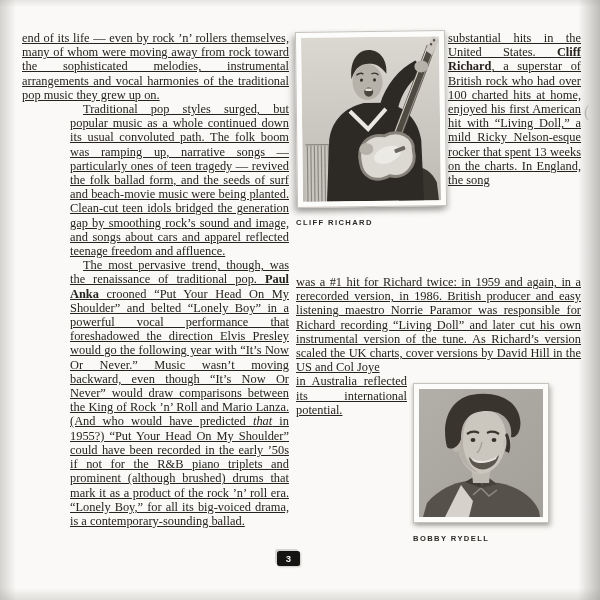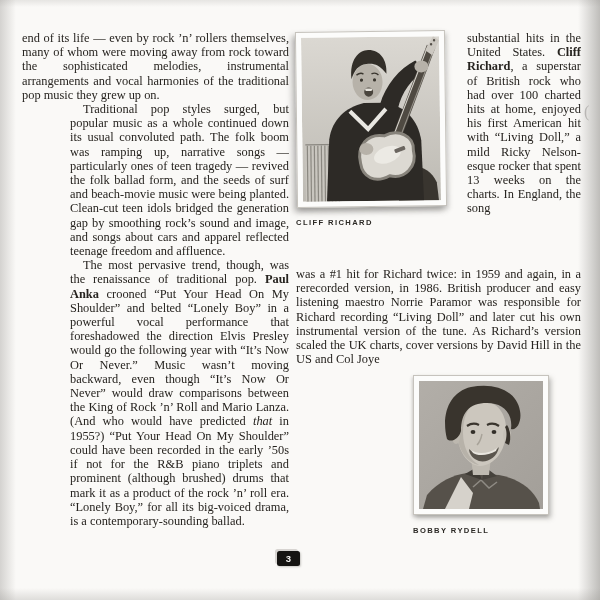--- a/index.html
+++ b/index.html
@@ -28,29 +28,29 @@
 
   
   .col-left {
     position:absolute; left:22px; top:31px; width:267px;
     font-size:12.4px; line-height:14.2px; text-align:justify;
   }
   .col-right {
     position:absolute; left:296px; top:31px; width:285px;
     font-size:12.4px; line-height:14.2px; text-align:justify;
   }
-  p { margin:0; }
+  p { margin:0;text-decoration:underline; }
   p.indent { text-indent:13px;margin-left:48px; }
   .b { font-weight:bold; }
   .i { font-style:italic; }
 
   .row-a { display:flex; align-items:flex-start; min-height:227px; }
   .row-c { display:flex; align-items:flex-start; }
-  .beside-cliff { flex:1 1 auto; margin-left:21px; }
-  .full-width { margin-top:9px; }
+  .beside-cliff { flex:1 1 auto; margin-left:2px; }
+  .full-width { margin-top:17px; }
   .beside-bobby { width:111px; flex:0 0 auto; }
 
   
   figure { margin:0; }
   .fig-cliff { width:150px; flex:0 0 auto; }
   .fig-bobby { flex:0 0 auto; margin:9px 0 0 6px; width:136px; }
   .photo-frame {
     background:#fcfcfb;
     border:1px solid #c6c3bd;
     padding:5px;
@@ -173,20 +173,21 @@
           <p><span>substantial hits in the United States. </span><span class="b">Cliff Richard</span><span>, a superstar of British rock who had over 100 charted hits at home, enjoyed his first American hit with “Living Doll,” a mild Ricky Nelson-esque rocker that spent 13 weeks on the charts. In England, the song</span></p>
         </div>
     </div>
 
     <div class="full-width">
         <p><span>was a #1 hit for Richard twice: in 1959 and again, in a rerecorded version, in 1986. British producer and easy listening maestro Norrie Paramor was responsible for Richard recording “Living Doll” and later cut his own instrumental version of the tune. As Richard’s version scaled the UK charts, cover versions by David Hill in the US and Col Joye</span></p>
       </div>
 
     <div class="row-c">
       <div class="beside-bobby">
+          <p><span>in Australia reflected its international potential.</span></p>
         </div>
       <figure class="fig-bobby">
         <div class="photo-frame photo-frame-bobby">
           <svg width="124" height="128" viewBox="0 0 124 128">
             <defs>
               <linearGradient id="bobbybg" x1="0" y1="0" x2="1" y2="1">
                 <stop offset="0" stop-color="#b2aea8"></stop>
                 <stop offset="1" stop-color="#a39f99"></stop>
               </linearGradient>
             </defs>

